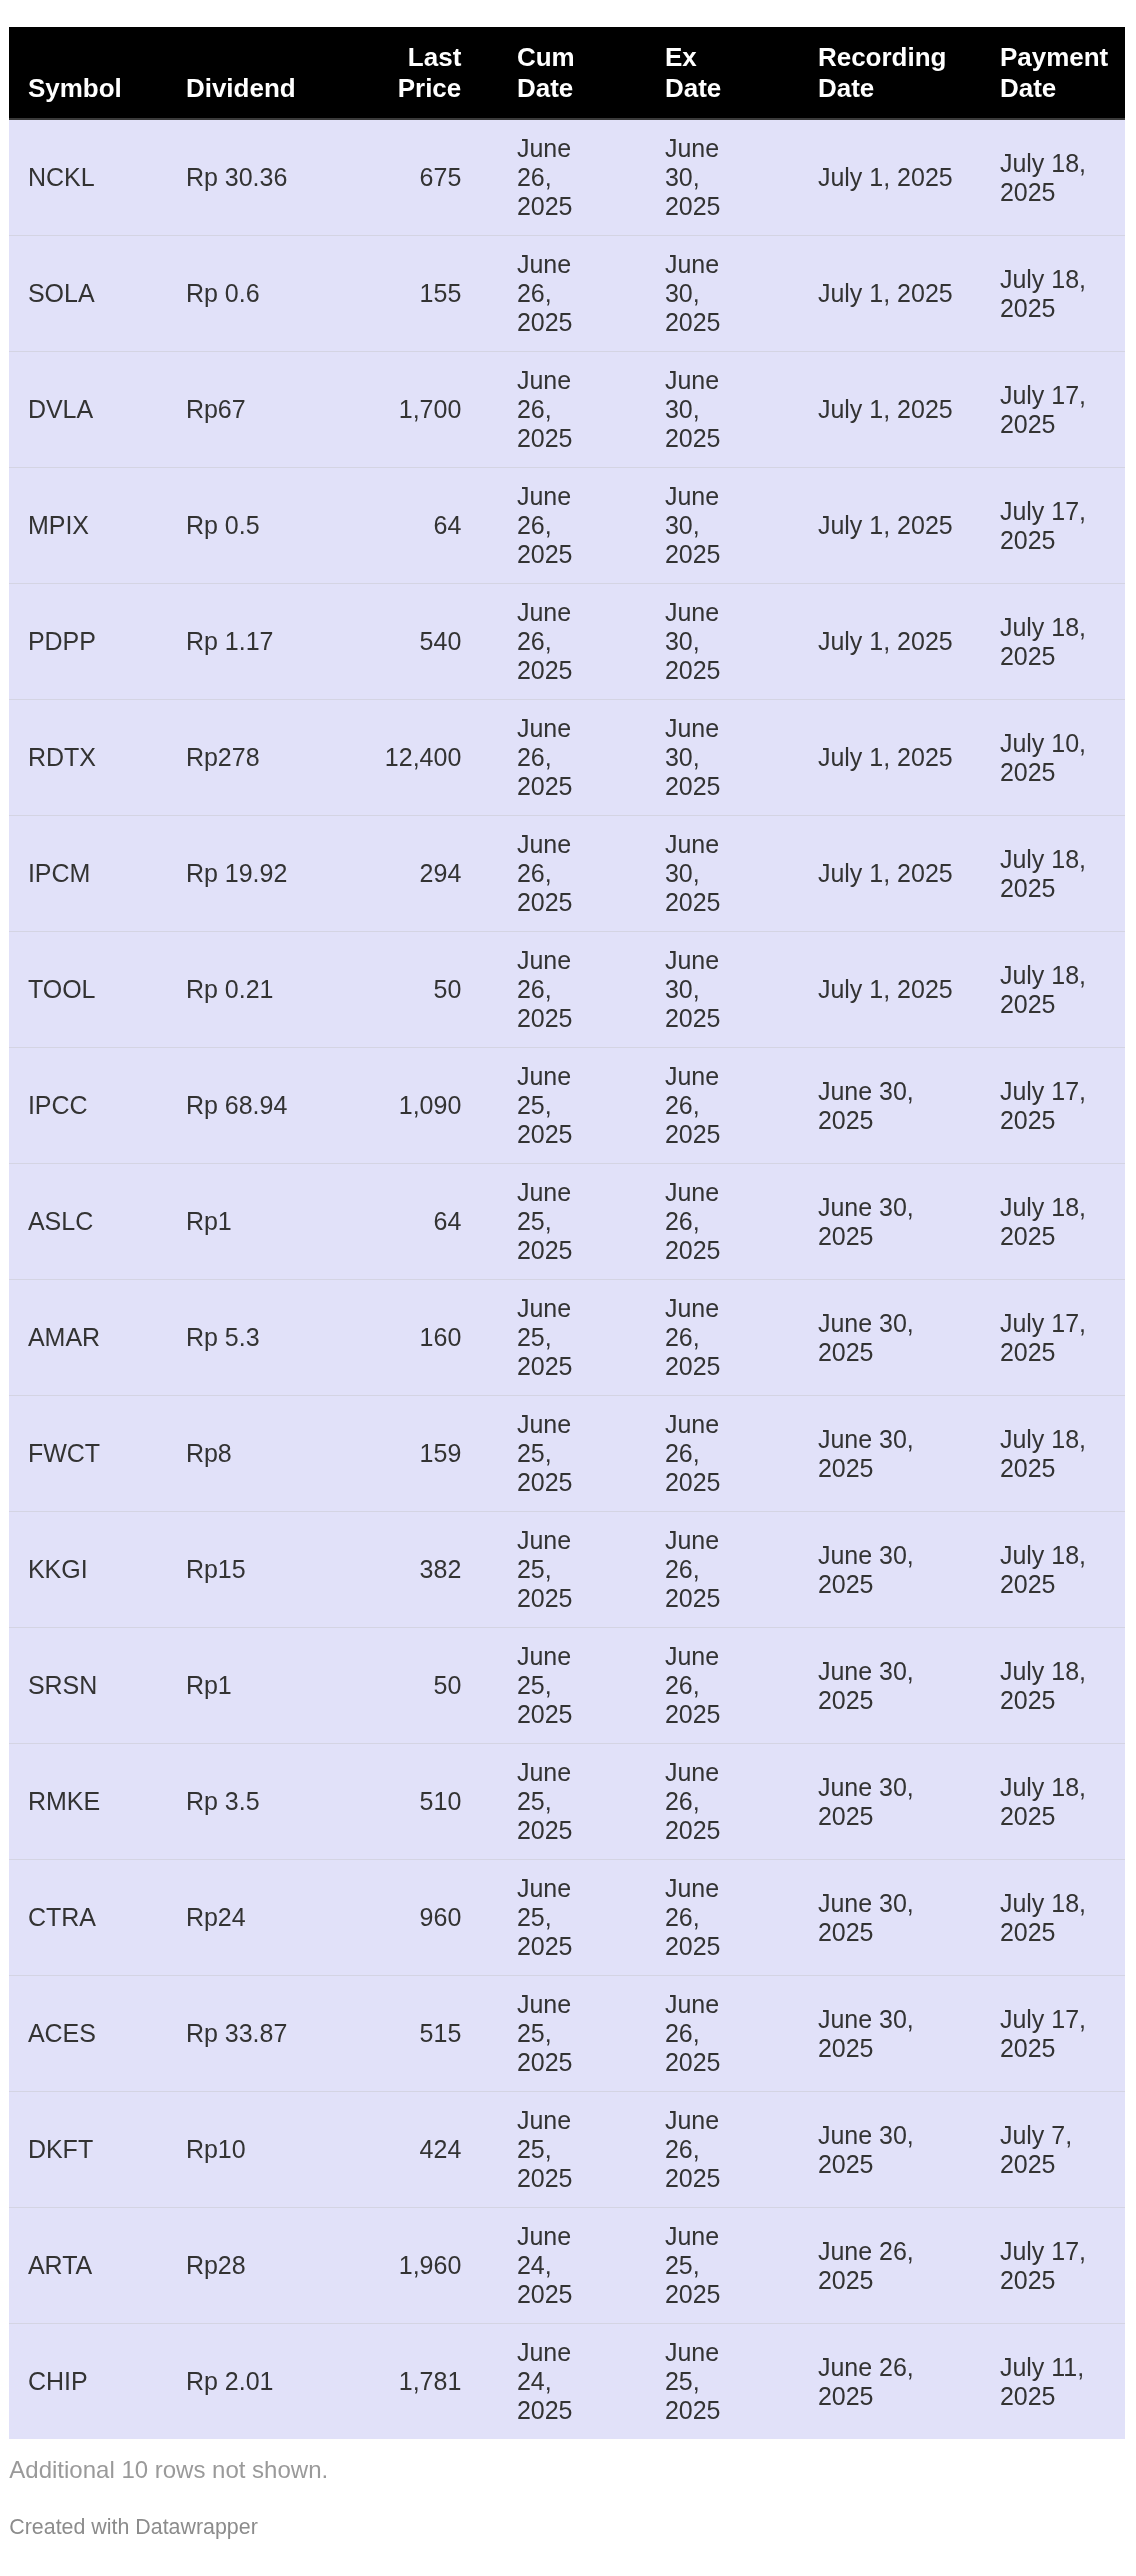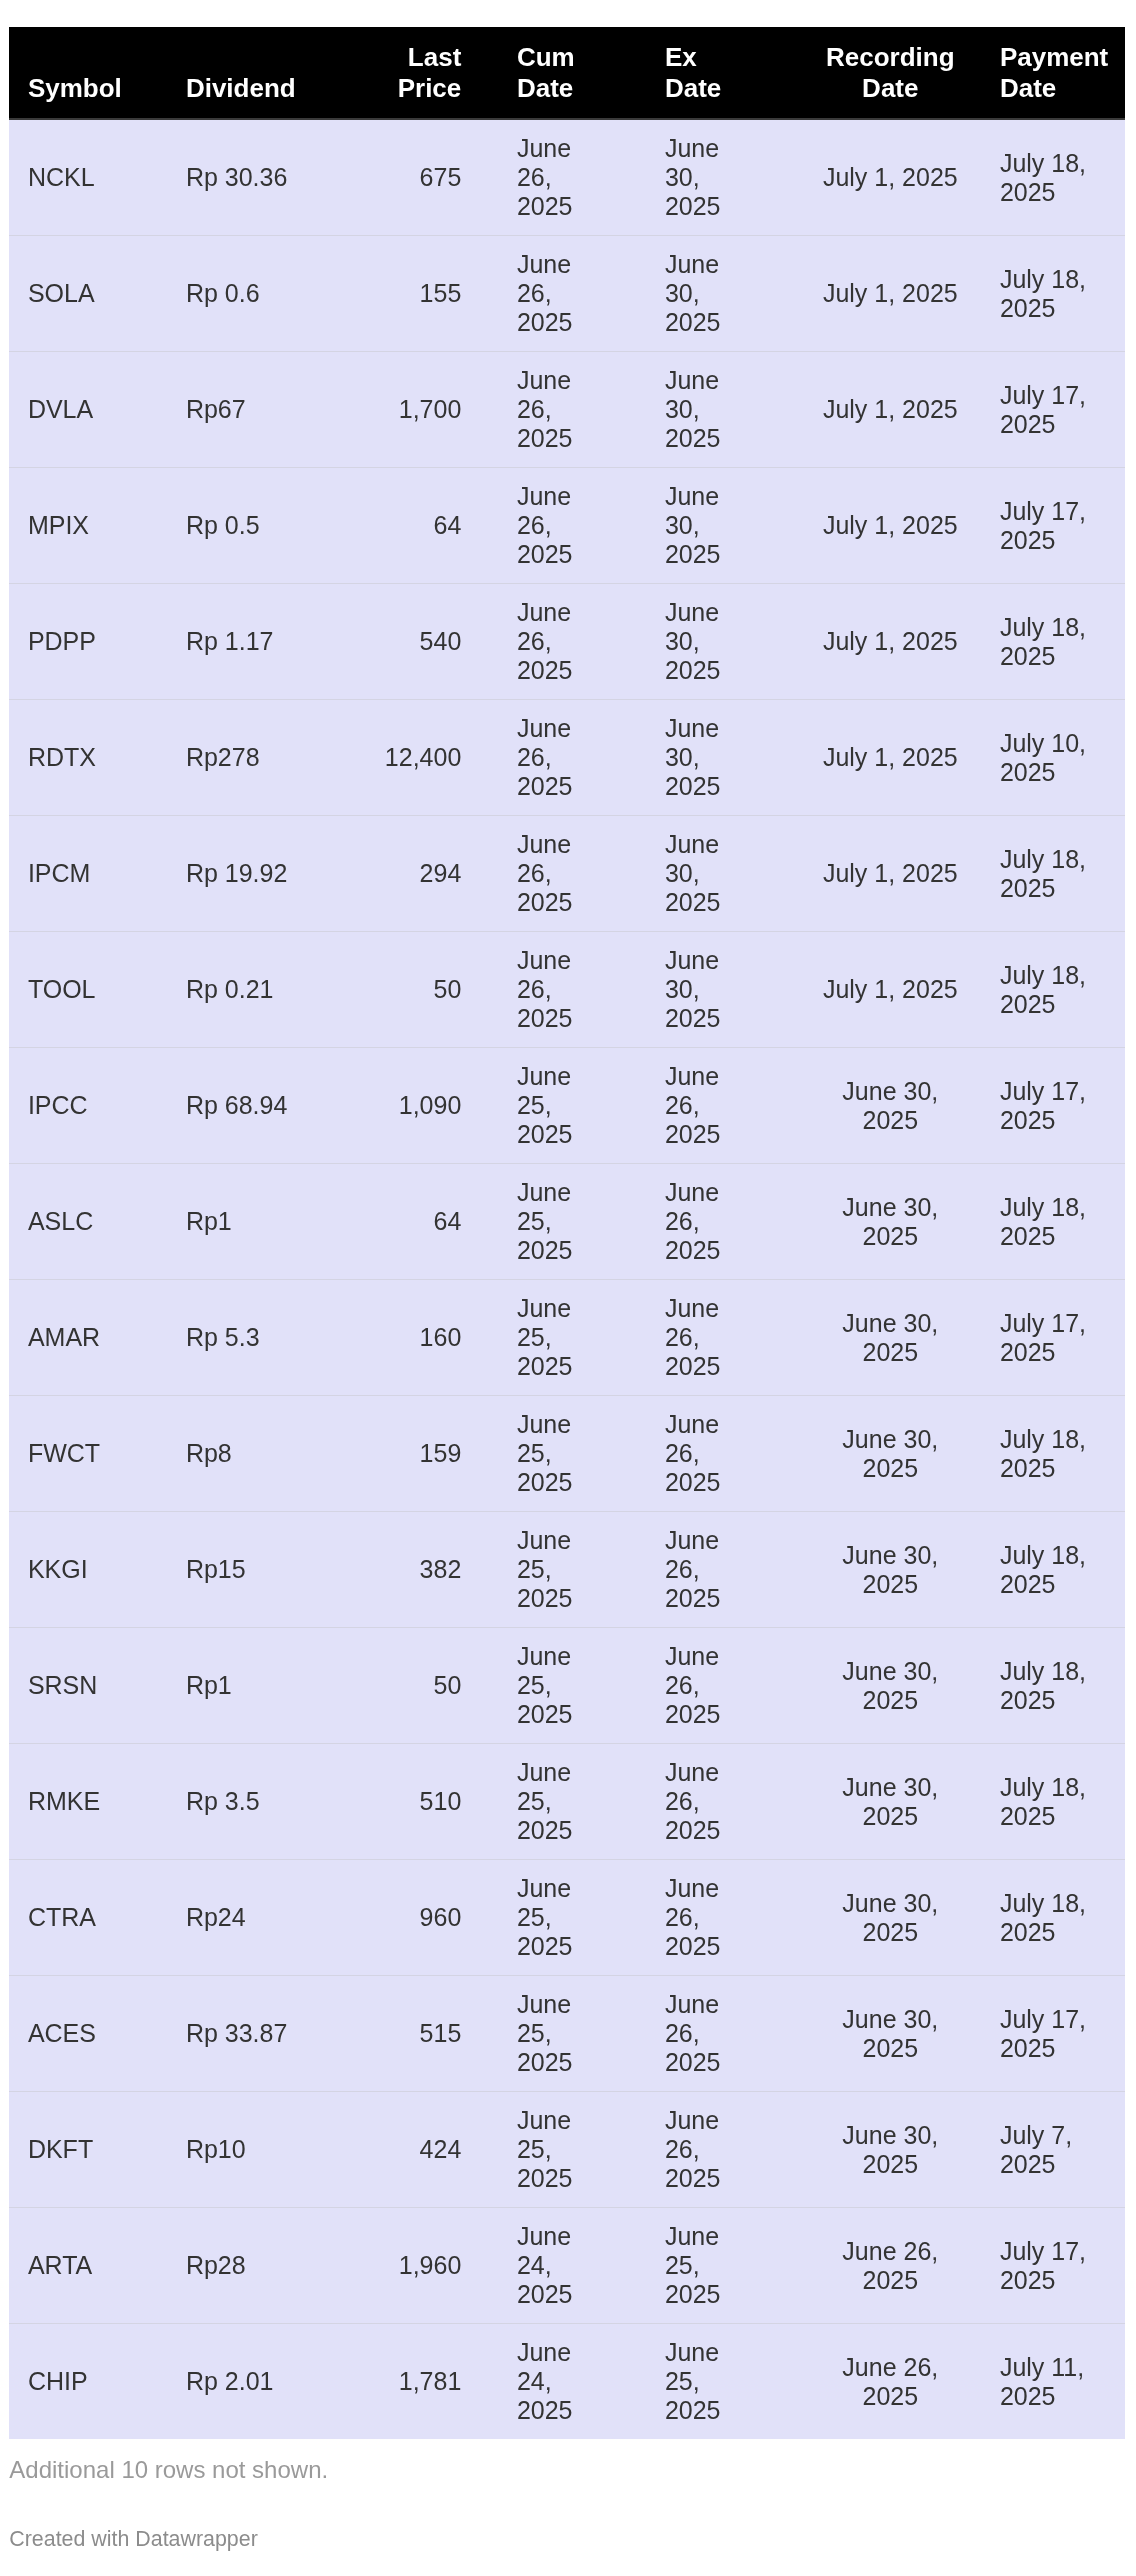--- a/index.html
+++ b/index.html
@@ -29,24 +29,24 @@
     background:var(--row-bg); color:var(--body-text);
     font-size:25px; line-height:29px; vertical-align:middle;
     padding:14px 0 14px 18.6px;
     overflow-wrap:normal; word-break:normal;
   }
   tbody tr + tr td{border-top:1.9px solid var(--row-divider);}
   
   th.c3, td.c3{text-align:right; padding-right:37px;}
   th.c4, td.c4{padding-right:55px;}
   th.c5, td.c5{padding-right:60px;}
-  th.c6, td.c6{padding-right:18.6px;text-align:center;}
+  th.c6, td.c6{padding-right:18.6px;}
   th.c7, td.c7{padding-right:18px;}
   .note{
-    margin:17px 0 16px 0; font-size:24px; line-height:28px;
+    margin:17px 0 4px 0; font-size:24px; line-height:28px;
     color:var(--note-text);
   }
   .attribution{
     margin:27px 0 13px 0; font-size:21.4px; line-height:25px;
     color:var(--attr-text); text-decoration:none; display:inline-block;
   }
 </style>
 </head>
 <body>
 

